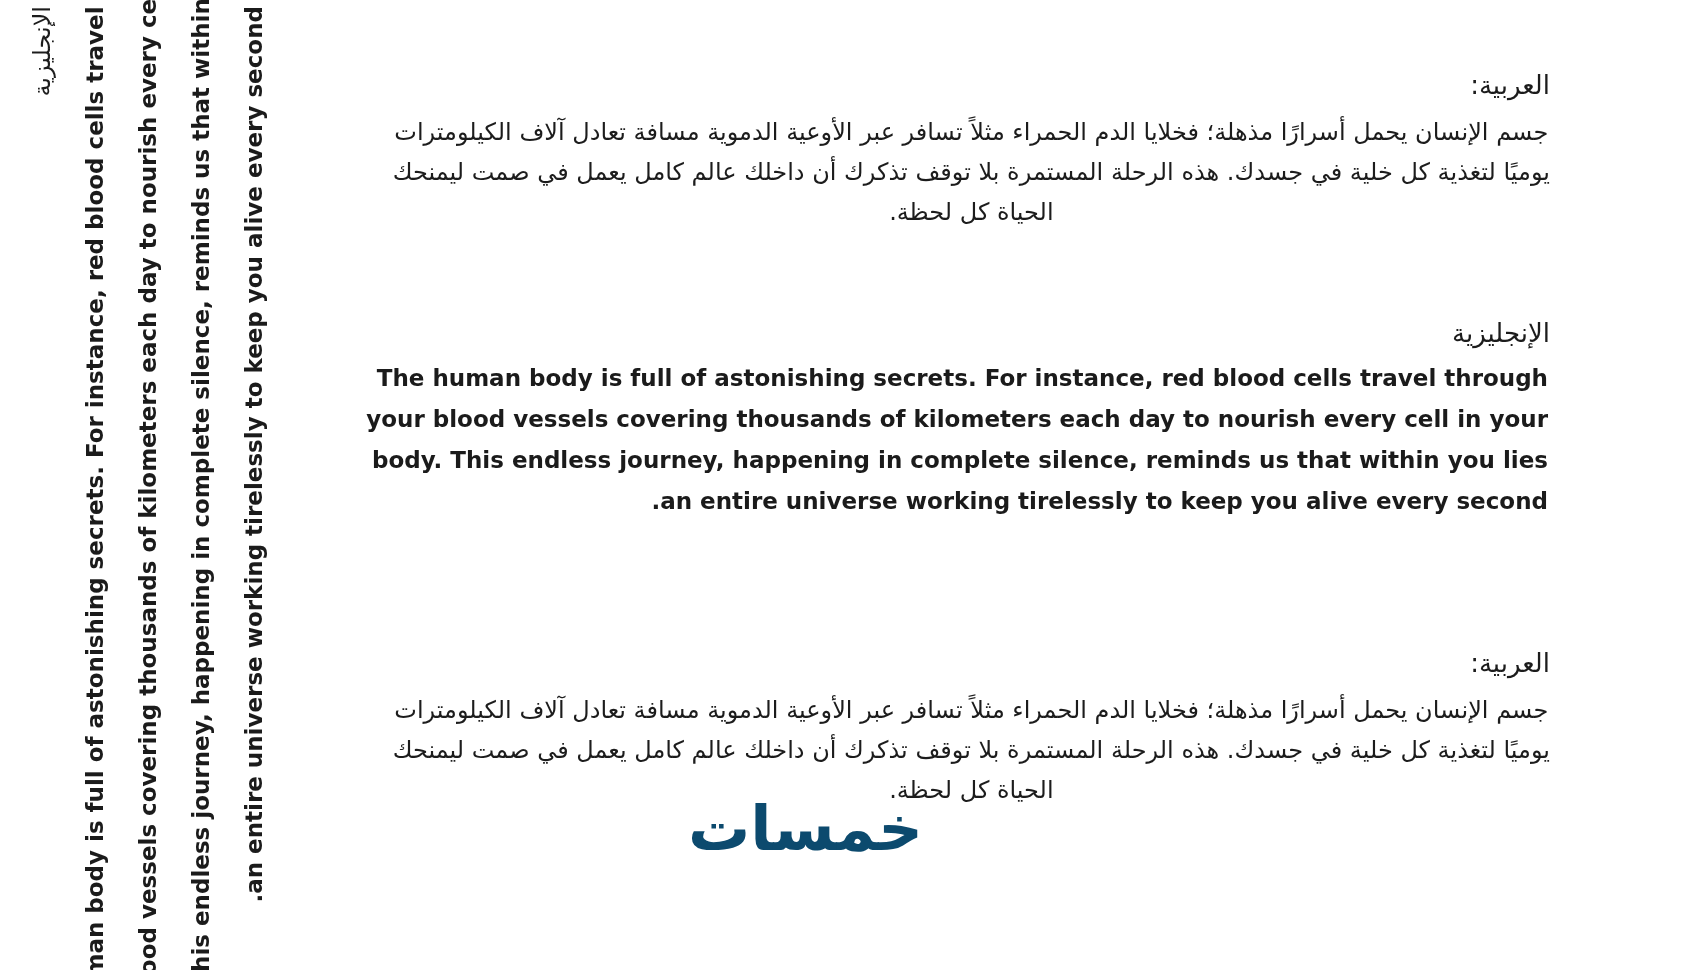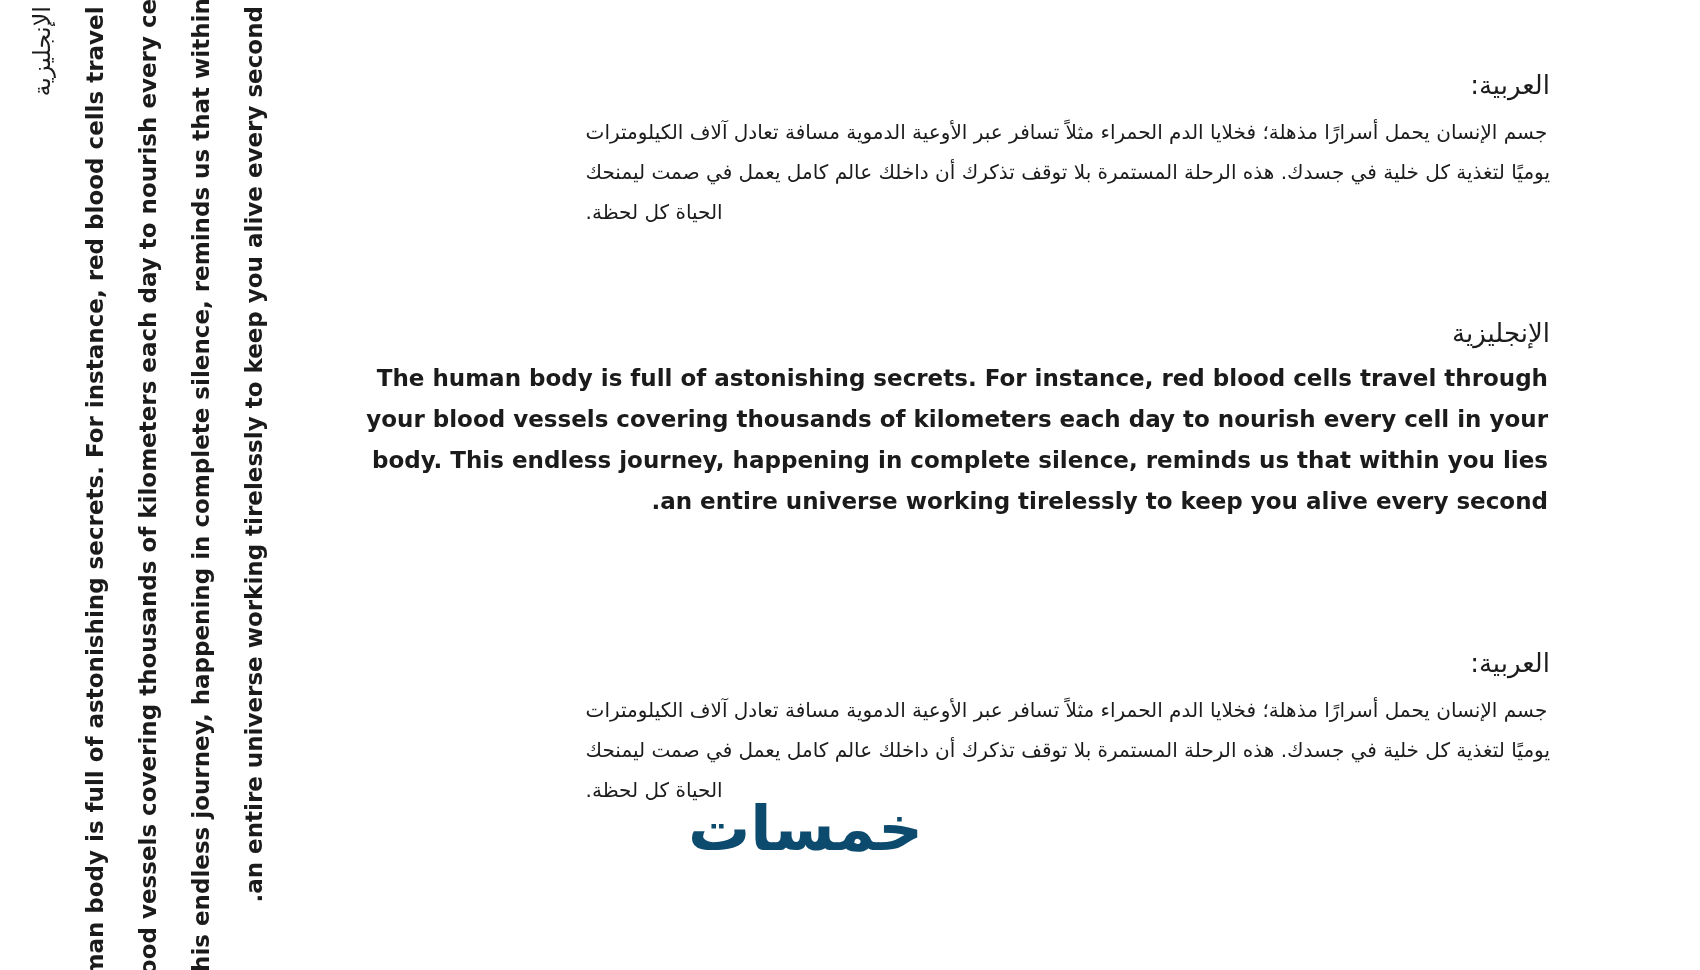--- a/index.html
+++ b/index.html
@@ -19,22 +19,22 @@
   
   .heading-ar {
     direction: rtl;
     text-align: left;
     font-size: 26px;
     white-space: nowrap;
   }
   .para { white-space: nowrap; }
   .line-ar {
     direction: rtl;
-    text-align: left;
-    font-size: 20px;
+    text-align: center;
+    font-size: 24px;
     line-height: 40px;
     white-space: nowrap;
   }
   .line-en {
     direction: ltr;
     text-align: right;
     font-size: 23px;
     font-weight: 600;
     line-height: 41px;
     white-space: nowrap;

